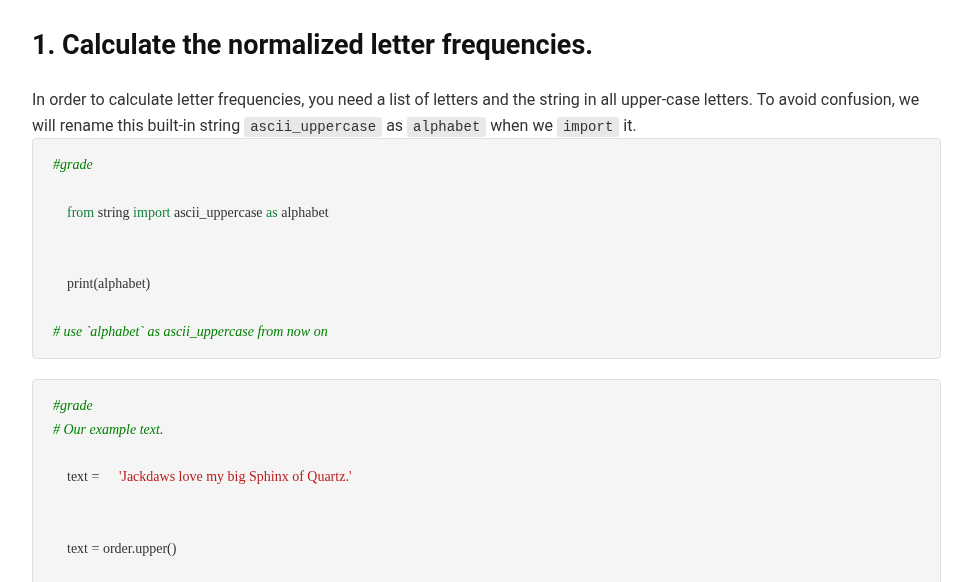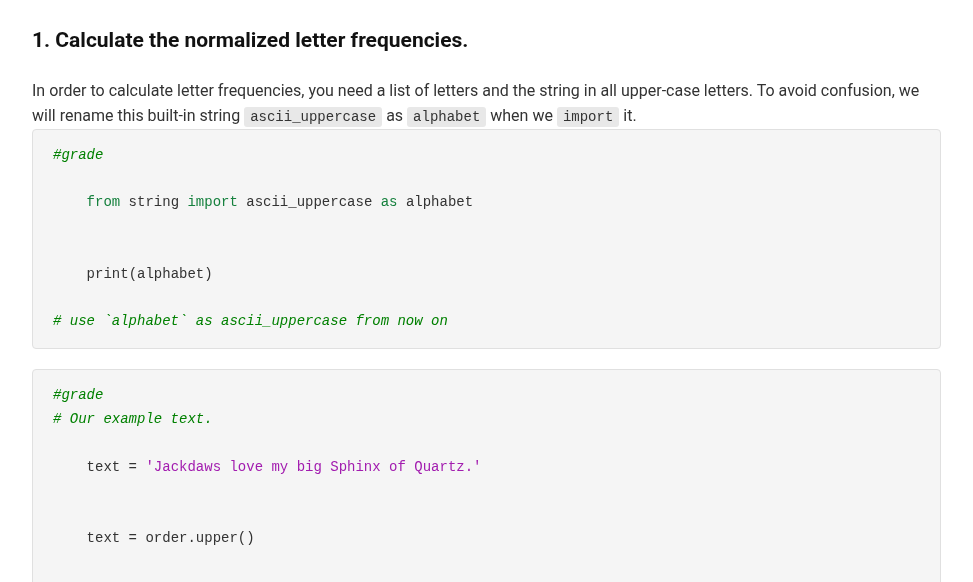--- a/index.html
+++ b/index.html
@@ -7,21 +7,21 @@
       font-family: -apple-system, BlinkMacSystemFont, 'Segoe UI', Roboto, sans-serif;
       font-size: 16px;
       color: #333;
       background: #fff;
       padding: 24px 32px;
       max-width: 973px;
       line-height: 1.6;
     }
 
     h1 {
-      font-size: 21px;
+      font-size: 27px;
       font-weight: 700;
       margin-bottom: 20px;
       color: #111;
     }
 
     p {
       color: #333;
     }
 
     code.inline {
@@ -32,34 +32,34 @@
       font-size: 14px;
       color: #333;
     }
 
     .code-block {
       background: #f5f5f5;
       border: 1px solid #e0e0e0;
       border-radius: 4px;
       padding: 14px 16px 14px 20px;
       margin-bottom: 20px;
-      font-family: Liberation Mono, monospace;
+      font-family: Liberation Serif, serif;
       font-size: 14px;
       line-height: 1.7;
       position: relative;
     }
 
     .code-block .line {
       display: block;
       white-space: pre;
     }
 
     .c-comment { color: #008000; font-style: italic; }
     .c-keyword { color: #15803d; font-weight: normal; }
-    .c-string { color: #a21caf; }
+    .c-string { color: #b91c1c; margin-left: 16px; }
     .c-function { color: #333; }
     .c-grade { color: #008000; font-style: italic; }
   </style>
 </head>
 <body>
 
 <h1>1. Calculate the normalized letter frequencies.</h1>
 
 <p>
   <span>In order to calculate letter frequencies, you need a list of letters and the string in all upper-case letters. To avoid confusion, we will rename this built-in string </span><code class="inline">ascii_uppercase</code><span> as </span><code class="inline">alphabet</code><span> when we </span><code class="inline">import</code><span> it.</span>

